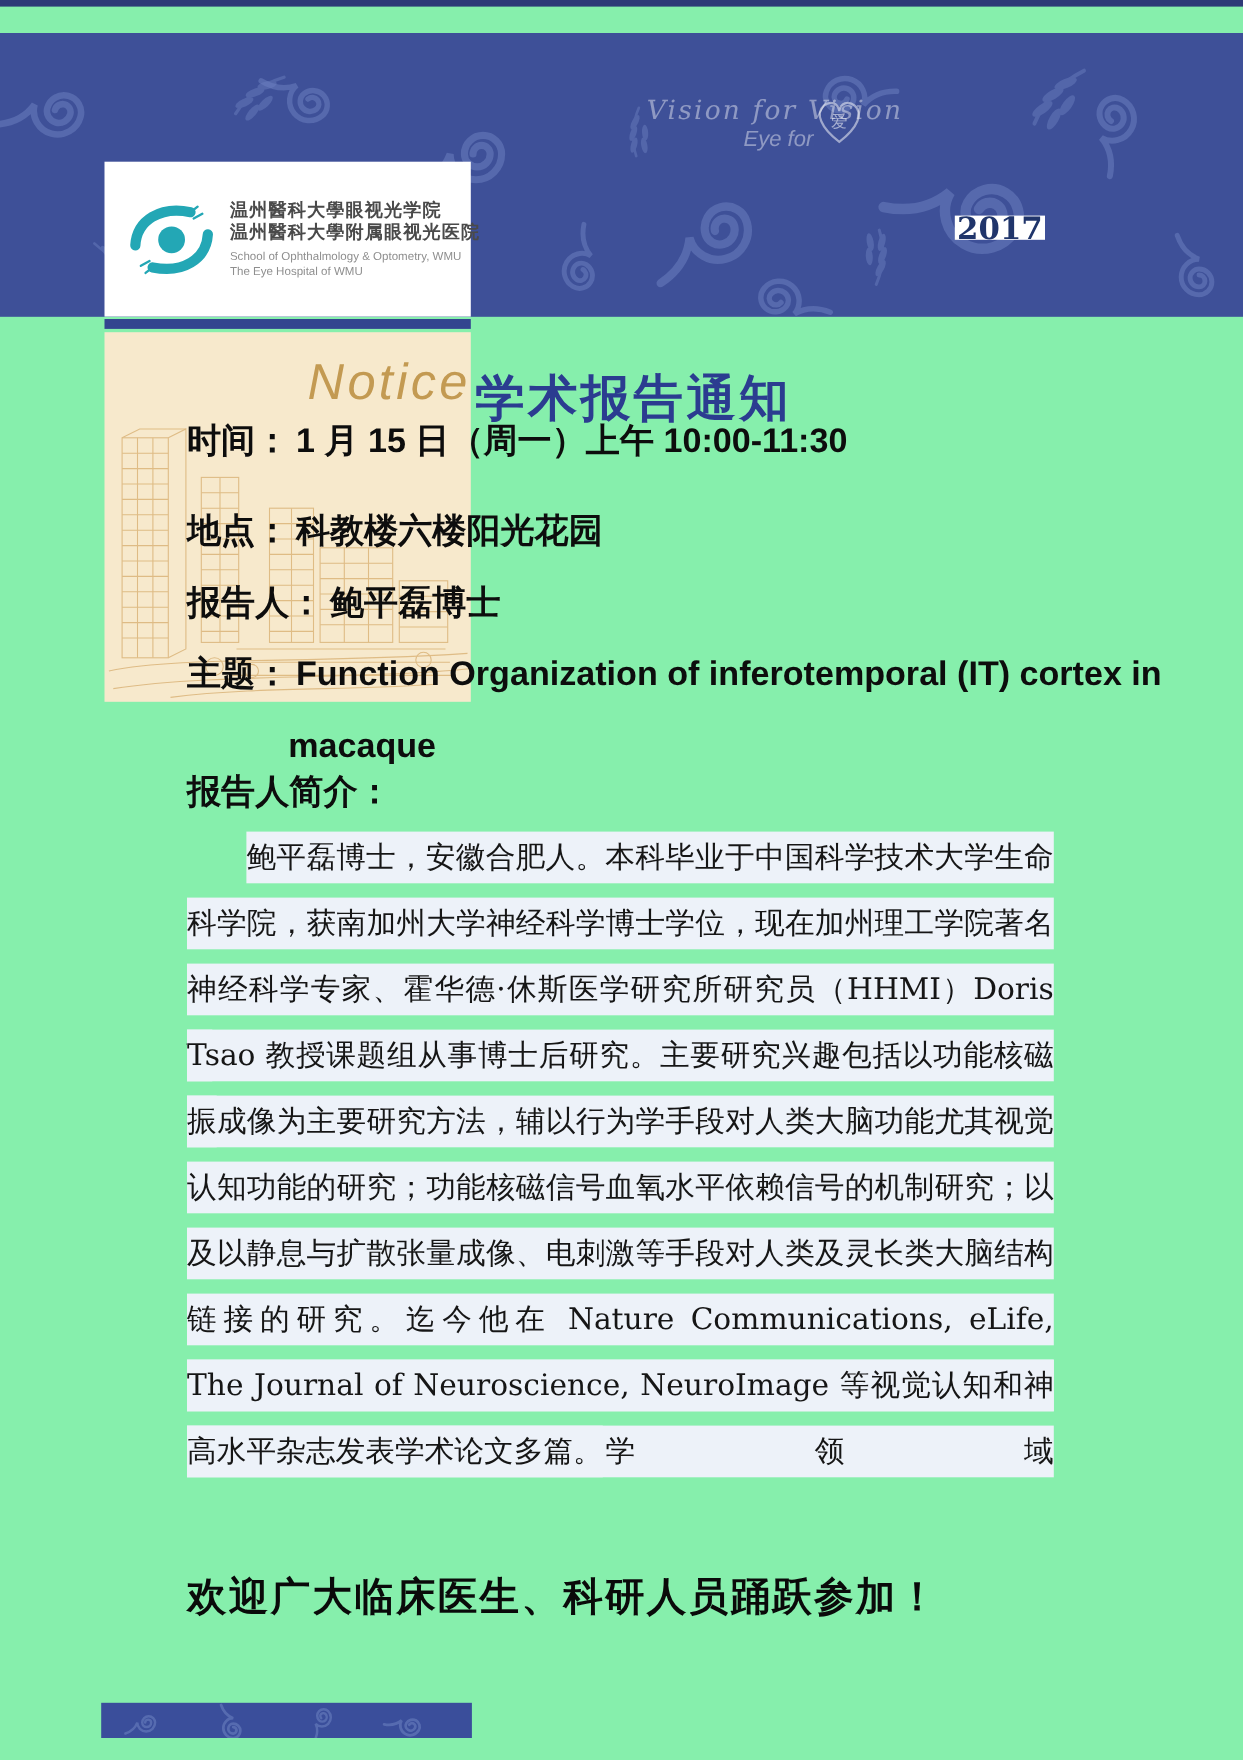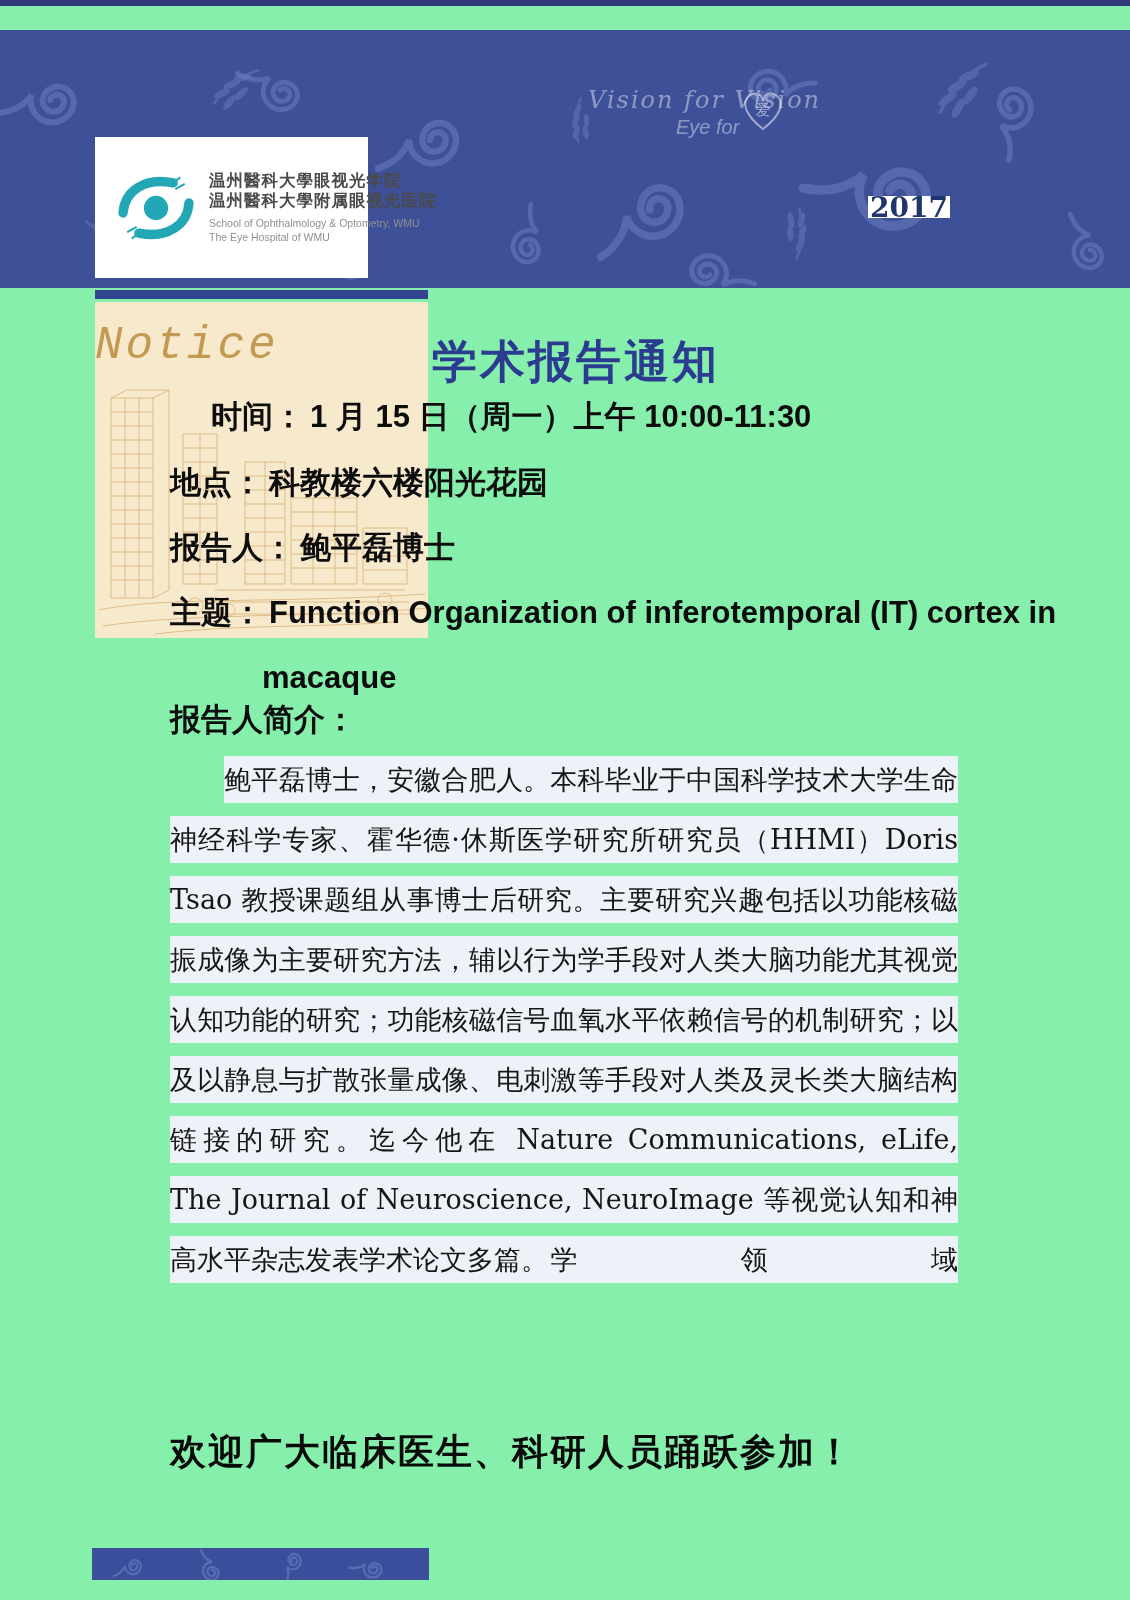--- a/index.html
+++ b/index.html
@@ -14,51 +14,51 @@
   .header{position:absolute;left:0;top:30px;width:1130px;height:258px;background:var(--band,#3e5098);overflow:hidden;}
   .header svg.deco{position:absolute;left:0;top:0;}
   
   .watermark{position:absolute;left:588px;top:56px;color:rgba(255,255,255,.42);}
   .wm-line1{font-family:"DejaVu Serif", serif;font-style:italic;font-size:24px;letter-spacing:2px;}
   .wm-line2{font-family:Liberation Sans, sans-serif;font-style:italic;font-size:20px;margin:2px 0 0 88px;display:inline-block;}
   .wm-heart{position:absolute;left:152px;top:2px;}
   .wm-heart text{font-size:15px;fill:rgba(255,255,255,.55);font-family:"DejaVu Serif",serif;}
   
   .logo-box{
-    position:absolute;left:95px;top:107px;width:273px;height:141px;background:#fff;
+    position:absolute;left:95px;top:117px;width:333px;height:141px;background:#fff;
     display:flex;align-items:center;gap:10px;padding:0;box-sizing:border-box;
   }
   .logo-eye{margin-left:18px;flex:0 0 auto;}
   .logo-text{flex:1 1 auto;line-height:1.25;}
   .logo-cn{font-family:"DejaVu Serif", serif;font-weight:bold;font-size:16.5px;color:#4a4a4a;letter-spacing:1px;white-space:nowrap;}
   .logo-en{font-size:10.5px;color:#8f8f8f;white-space:nowrap;margin-top:1px;}
   .logo-en.first{margin-top:5px;}
   
   .year-badge{
     position:absolute;left:868px;top:196px;width:82px;height:22px;background:#fff;
     display:flex;align-items:center;justify-content:center;
     font-family:"DejaVu Serif", serif;font-weight:bold;font-size:28px;color:var(--year_text,#20356b);
   }
   
   .panel-strip{position:absolute;left:95px;top:290px;width:333px;height:9px;background:var(--panel_strip,#33458f);}
   .beige-panel{position:absolute;left:95px;top:302px;width:333px;height:336px;background:var(--panel_beige,#f7e9cc);overflow:hidden;}
   .notice-script{
-    position:absolute;left:0;top:18px;width:100%;text-align:left;
-    font-family:Liberation Mono, monospace;font-style:italic;font-size:46px;
+    position:absolute;left:0;top:18px;width:100%;text-align:right;
+    font-family:Liberation Sans, sans-serif;font-style:italic;font-size:46px;
     color:var(--notice_gold,#c39a52);letter-spacing:3px;
   }
   .sketch{position:absolute;left:0;top:76px;}
   
   .title{
     position:absolute;left:430px;top:330px;margin:2px;
     font-size:45px;font-weight:bold;color:var(--title_navy,#2b3c90);letter-spacing:3px;white-space:nowrap;
   }
   .detail{position:absolute;left:170px;font-size:31px;font-weight:bold;white-space:nowrap;color:#0d0d0d;}
   .detail .lbl{margin-right:6px;}
-  .d1{top:396px;padding-left:41px;} .d2{top:462px;} .d3{top:527px;} .d4{top:592px;}
+  .d1{top:380px;} .d2{top:462px;} .d3{top:527px;} .d4{top:592px;}
   .d5{left:262px;top:660px;}
   
   .bio-heading{position:absolute;left:170px;top:699px;font-size:31px;font-weight:bold;color:#0d0d0d;}
   .bio-paragraph{
     position:absolute;left:170px;top:750px;width:788px;
     font-family:"DejaVu Serif", serif;font-size:27px;color:#161616;
   }
   .bio-line{
     line-height:60px;height:60px;
     text-align:justify;text-align-last:justify;-moz-text-align-last:justify;
@@ -182,20 +182,21 @@
     <span class="lbl">报告人：</span><span>鲍平磊博士</span>
   </div>
   <div class="detail d4">
     <span class="lbl">主题：</span><span>Function Organization of inferotemporal (IT) cortex in</span>
   </div>
   <div class="detail d5">macaque</div>
 
   <div class="bio-heading">报告人简介：</div>
   <div class="bio-paragraph">
       <div class="bio-line"><span>鲍平磊博士，安徽合肥人。本科毕业于中国科学技术大学生命</span></div>
+      <div class="bio-line"><span>科学院，获南加州大学神经科学博士学位，现在加州理工学院著名</span></div>
       <div class="bio-line"><span>神经科学专家、霍华德·休斯医学研究所研究员（HHMI）Doris Y.</span></div>
       <div class="bio-line"><span>Tsao 教授课题组从事博士后研究。主要研究兴趣包括以功能核磁共</span></div>
       <div class="bio-line"><span>振成像为主要研究方法，辅以行为学手段对人类大脑功能尤其视觉</span></div>
       <div class="bio-line"><span>认知功能的研究；功能核磁信号血氧水平依赖信号的机制研究；以</span></div>
       <div class="bio-line"><span>及以静息与扩散张量成像、电刺激等手段对人类及灵长类大脑结构</span></div>
       <div class="bio-line"><span>链接的研究。迄今他在 Nature Communications, eLife, Current Biology,</span></div>
       <div class="bio-line"><span>The Journal of Neuroscience, NeuroImage 等视觉认知和神经科学领域</span></div>
       <div class="bio-line"><span>高水平杂志发表学术论文多篇。</span></div>
     </div>
 

